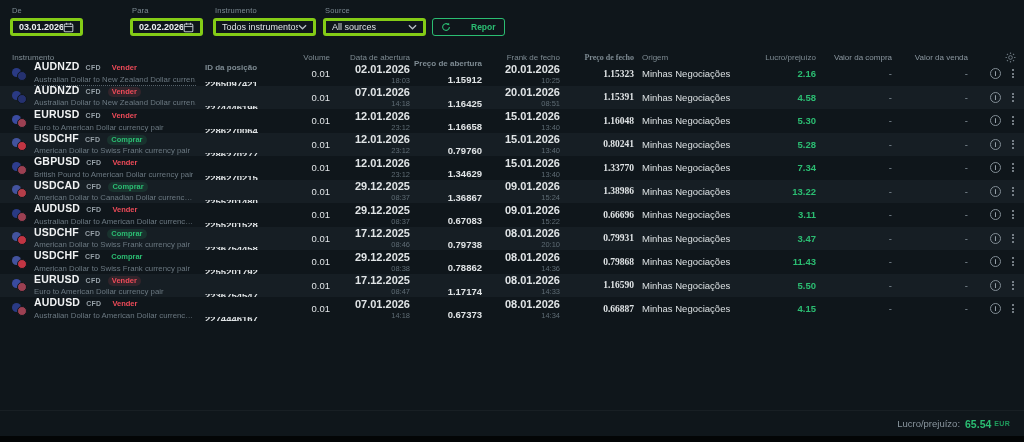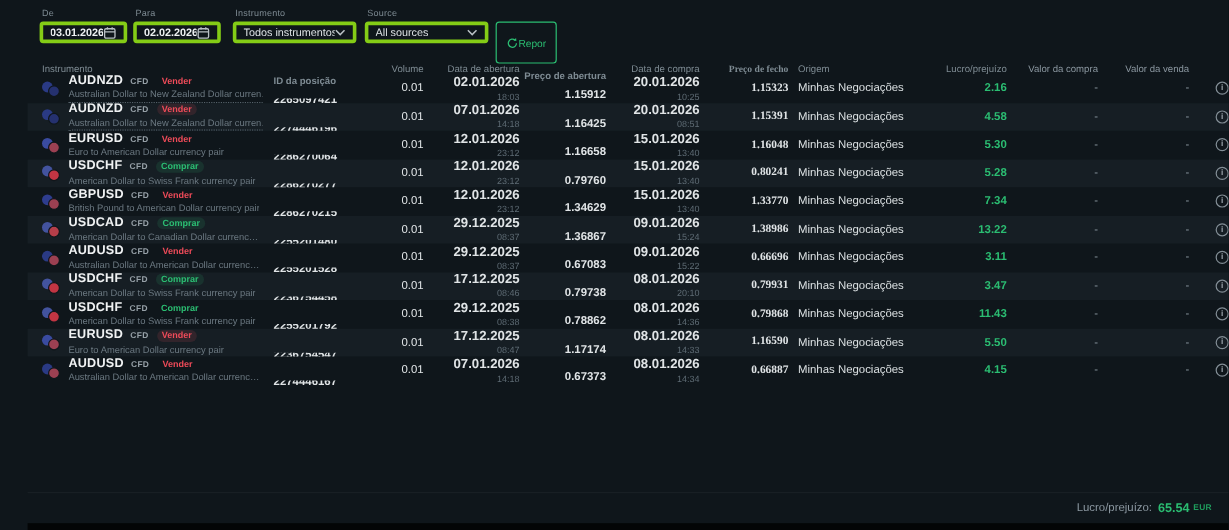--- a/index.html
+++ b/index.html
@@ -1,31 +1,31 @@
 <!DOCTYPE html>
 <html style="--bg: #0f161b; --row-alt: #161e24; --green: #2bbd72; --sell: #ef4b59; --buy: #2bbd72; --muted-label: #7e8b93;"><head>
 <meta charset="utf-8">
 <style>
   * { box-sizing: border-box; margin: 0; padding: 0; }
   html,body { background:#0b1013; }
   body { font-family:"Liberation Sans","DejaVu Sans",sans-serif; }
-  .app { width:1024px; height:442px; background:var(--bg,#0f161b); display:flex; flex-direction:column; overflow:hidden; position:relative;padding-left:23px; }
+  .app { width:1024px; height:442px; background:var(--bg,#0f161b); display:flex; flex-direction:column; overflow:hidden; position:relative; }
 
   
   .filter-bar { height:43px; display:flex; align-items:flex-start; padding:5px 0 0 10px; flex:none; }
   .fgroup { display:flex; flex-direction:column; }
   .flabel { font-size:7.5px; color:var(--muted-label,#7e8b93); margin:1px 0 3px 2px; letter-spacing:.2px; }
   .fcontrol { height:18px; border:3px solid #84cc16; border-radius:3px; background:transparent; display:flex; align-items:center; padding:0 6px; cursor:pointer; }
   .fcontrol input { background:transparent; border:none; outline:none; color:#eef1f2; font-size:9px; font-weight:bold; width:100%; font-family:inherit; padding:0; }
   .w-date { width:73px; }
   .w-select { width:103px; }
   .fvalue { color:#dde2e5; font-size:9px; flex:1; white-space:nowrap; overflow:hidden; }
-  .gap1{ margin-right:5px; } .gap2{ margin-right:10px; } .gap3{ margin-right:7px; } .gap4{ margin-right:6px; }
+  .gap1{ margin-right:5px; } .gap2{ margin-right:10px;margin-left:42px; } .gap3{ margin-right:7px; } .gap4{ margin-right:6px; }
   .icn { display:inline-flex; align-items:center; justify-content:center; flex:none; }
-  .repor-btn { margin-top:13px; height:35px; padding:0 8px; display:inline-flex; align-items:center; gap:0; background:transparent; border:1px solid var(--green,#2bbd72); border-radius:3px; color:var(--green,#2bbd72); font-size:8.5px; font-weight:normal; cursor:pointer; font-family:inherit; }
+  .repor-btn { margin-top:13px; height:18px; padding:0 8px; display:inline-flex; align-items:center; gap:20px; background:transparent; border:1px solid var(--green,#2bbd72); border-radius:3px; color:var(--green,#2bbd72); font-size:8.5px; font-weight:bold; cursor:pointer; font-family:inherit; }
 
   
   .grid { display:grid; grid-template-columns:196px 92px 44px 82px 72px 78px 74px 100px 90px 76px 76px 44px; width:1024px; }
   .thead { height:19px; flex:none; }
   .th { display:flex; align-items:center; font-size:8px; color:var(--muted-label,#7e8b93); white-space:nowrap; }
   .tbody { flex:none; }
   .row { height:23.5px; cursor:pointer; }
   .row:nth-child(even) { background:var(--row-alt,#161e24); }
   .cell { display:flex; align-items:center; font-size:9.5px; color:#e0e4e6; white-space:nowrap; overflow:hidden; }
 
@@ -148,21 +148,21 @@
       <span>Repor</span>
     </button>
   </div>
 
   <div class="thead grid">
       <div class="th c0">Instrumento</div>
       <div class="th c1">ID da posição</div>
       <div class="th c2">Volume</div>
       <div class="th c3">Data de abertura</div>
       <div class="th c4">Preço de abertura</div>
-      <div class="th c5">Data de compra</div>
+      <div class="th c5">Frank de fecho</div>
       <div class="th c6">Preço de fecho</div>
       <div class="th c7">Origem</div>
       <div class="th c8">Lucro/prejuízo</div>
       <div class="th c9">Valor da compra</div>
       <div class="th c10">Valor da venda</div>
       <div class="th c11">
         <span class="icn">
           <svg width="11" height="11" viewBox="0 0 16 16">
             <circle cx="8" cy="8" r="2.7" fill="none" stroke="#6c7880" stroke-width="1.4"></circle>
             <g stroke="#6c7880" stroke-width="1.7">

